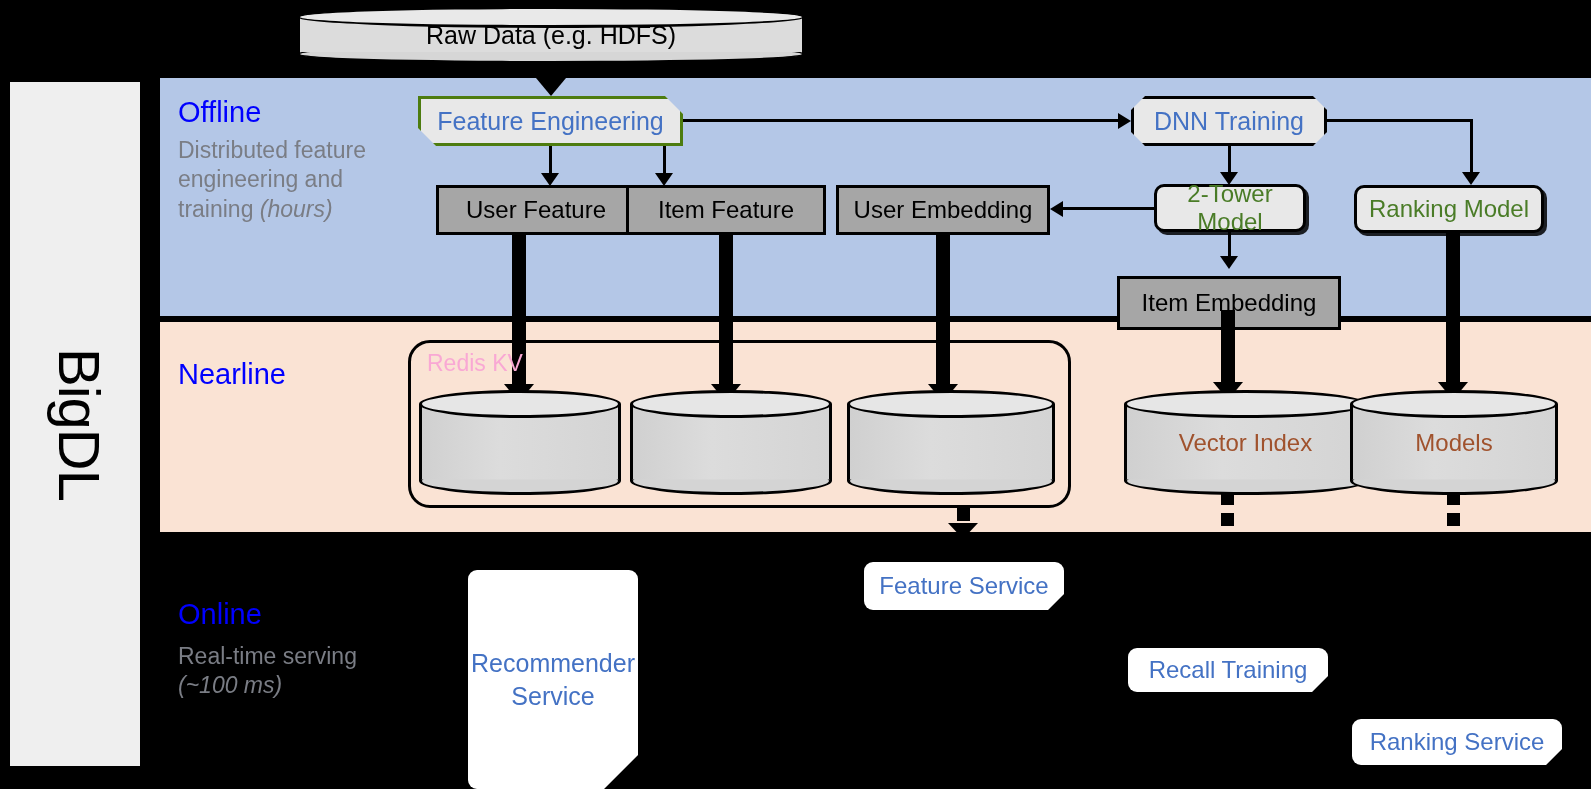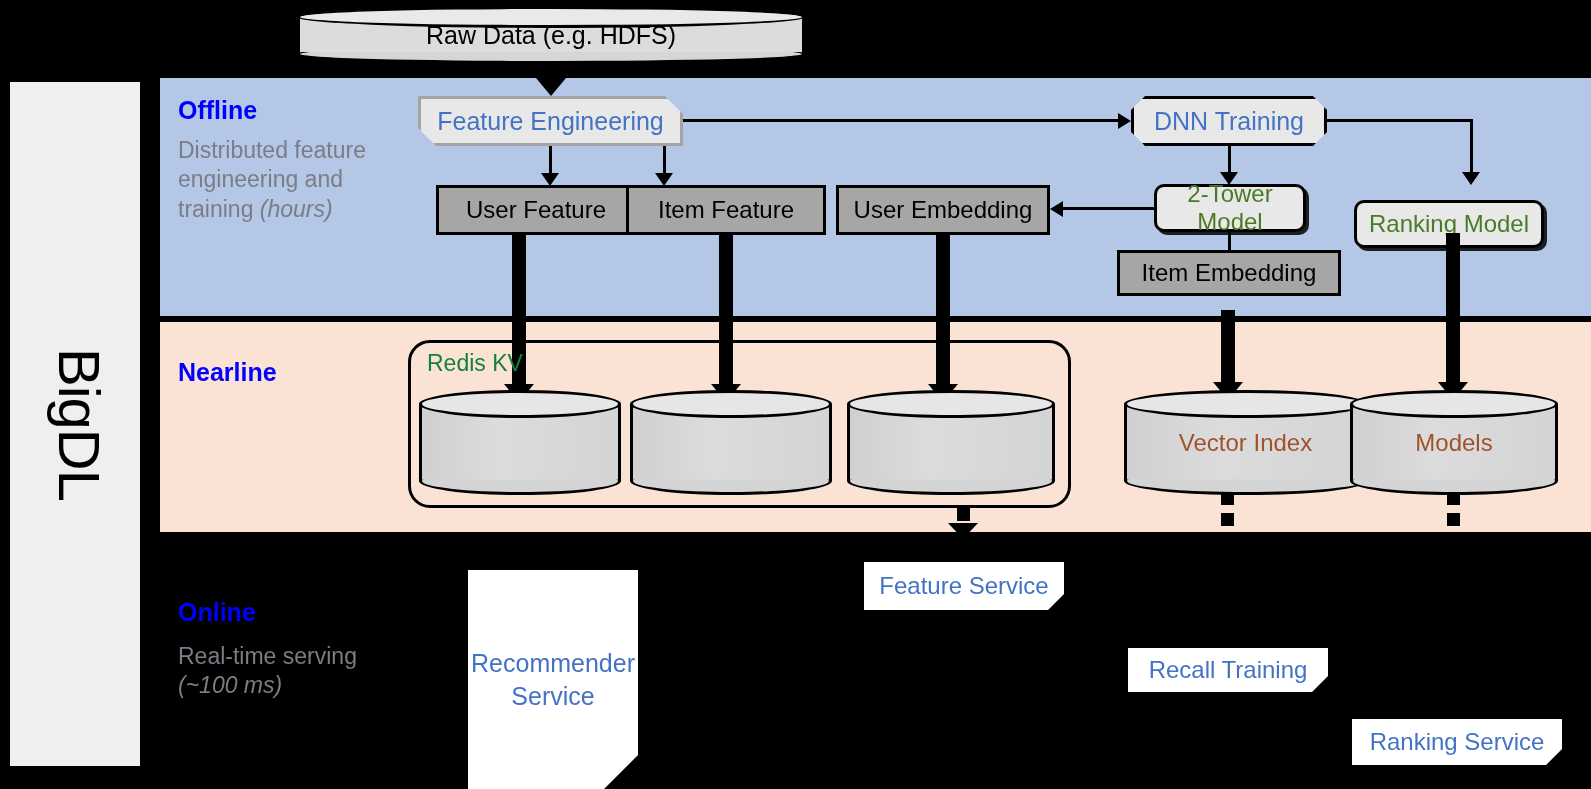--- a/index.html
+++ b/index.html
@@ -15,21 +15,21 @@
   
   #sidebar{position:absolute;left:6px;top:78px;width:138px;height:692px;
            background:#efefef;border:4px solid #000;box-sizing:border-box;}
   #sidebar-label{position:absolute;left:0;top:0;width:138px;height:684px;
                  display:flex;align-items:center;justify-content:center;
                  font-size:58px;color:#000;letter-spacing:-1px;
                  writing-mode:vertical-rl;text-orientation:mixed;
                  font-family:"Liberation Sans",sans-serif;}
 
   
-  .band-title{position:absolute;color:#0000ff;font-size:25px;font-weight:bold;}
+  .band-title{position:absolute;color:#0000ff;font-size:29px;font-weight:normal;}
   .band-sub{position:absolute;color:#7a7d85;font-size:23px;line-height:1.28;width:235px;}
   .band-sub i{font-style:italic;text-align:center;}
   #t-offline{left:178px;top:96px;}
   #s-offline{left:178px;top:136px;}
   #t-nearline{left:178px;top:358px;}
   #s-nearline{left:178px;top:398px;}
   #t-online{left:178px;top:598px;color:#0000ff;}
   #s-online{left:178px;top:642px;}
 
   
@@ -37,21 +37,21 @@
         justify-content:center;text-align:center;}
 
   
   .greybox{background:#a6a6a6;border:3px solid #000;color:#000;font-size:24px;}
 
   
   .rbox{background:#e8e8e8;border:3px solid #000;border-radius:10px;
         color:#4a7c27;font-size:24px;box-shadow:3px 3px 0 rgba(0,0,0,.85);}
 
   
-  .cutbox{background:#e8e8e8;border:3px solid #a3a3a3;color:#4472c4;font-size:25px;
+  .cutbox{background:#e8e8e8;border:3px solid #4d7c0f;color:#4472c4;font-size:25px;
           clip-path:polygon(0 0, calc(100% - 18px) 0, 100% 18px, 100% 100%, 18px 100%, 0 calc(100% - 18px));}
 
   
   .dnnbox{background:#e8e8e8;border:3px solid #000;color:#4472c4;font-size:25px;
           clip-path:polygon(0 14px,14px 0,calc(100% - 14px) 0,100% 14px,
                             100% calc(100% - 14px),calc(100% - 14px) 100%,
                             14px 100%,0 calc(100% - 14px));
           box-shadow:3px 3px 0 rgba(0,0,0,.85);}
 
   
@@ -75,38 +75,38 @@
                 border:3px solid #000;border-radius:50%;box-sizing:border-box;}
   #rawdata .bot{position:absolute;left:0;right:0;bottom:0;height:20px;background:#d6d6d6;
                 border:3px solid #000;border-radius:50%;box-sizing:border-box;
                 clip-path:polygon(-5% 40%,105% 40%,105% 140%,-5% 140%);}
   #rawdata .lbl{position:absolute;left:0;right:0;top:0;bottom:0;display:flex;
                 align-items:center;justify-content:center;font-size:25px;color:#000;z-index:3;}
 
   
   #redis-box{position:absolute;left:408px;top:340px;width:663px;height:168px;
              border:3px solid #000;border-radius:22px;box-sizing:border-box;background:transparent;}
-  #redis-label{position:absolute;left:427px;top:350px;color:#15803d;font-size:23px;z-index:4;}
+  #redis-label{position:absolute;left:427px;top:350px;color:#f9a8d4;font-size:23px;z-index:4;}
 
   
   .vline{position:absolute;background:#000;}
   .hline{position:absolute;background:#000;}
   .ahead-d{position:absolute;width:0;height:0;border-left:9px solid transparent;
            border-right:9px solid transparent;border-top:13px solid #000;}
   .ahead-d.big{border-left-width:15px;border-right-width:15px;border-top-width:18px;}
   .ahead-l{position:absolute;width:0;height:0;border-top:8px solid transparent;
            border-bottom:8px solid transparent;border-right:13px solid #000;}
   .ahead-r{position:absolute;width:0;height:0;border-top:8px solid transparent;
            border-bottom:8px solid transparent;border-left:13px solid #000;}
   .dash-seg{position:absolute;background:#000;width:13px;height:13px;}
 
   
   .doc{position:absolute;background:#fff;color:#4472c4;display:flex;align-items:center;
        justify-content:center;text-align:center;
-       clip-path:polygon(0 0,100% 0,100% calc(100% - 16px),calc(100% - 16px) 100%,0 100%);}
+       clip-path:polygon(0 0,100% 0,100% calc(100% - 16px),calc(100% - 16px) 100%,0 100%);border-radius:9px;}
   .doc .fold{position:absolute;right:0;bottom:0;width:16px;height:16px;background:#b0b0b0;
              clip-path:polygon(0 100%,100% 0,100% 100%);}
   .doc-big{clip-path:polygon(0 0,100% 0,100% calc(100% - 34px),calc(100% - 34px) 100%,0 100%);}
   .doc-big .fold{width:34px;height:34px;}
 </style>
 </head>
 <body>
 
 <div id="stage">
 
@@ -166,31 +166,31 @@
   <div class="node greybox" style="left:626px;top:185px;width:200px;height:50px;">
     <span>Item Feature</span>
   </div>
   <div class="node greybox" style="left:836px;top:185px;width:214px;height:50px;">
     <span>User Embedding</span>
   </div>
 
   <div class="node rbox" style="left:1154px;top:184px;width:152px;height:48px;">
     <span>2-Tower Model</span>
   </div>
-  <div class="node rbox" style="left:1354px;top:185px;width:190px;height:48px;margin-top:15px;">
+  <div class="node rbox" style="left:1354px;top:185px;width:190px;height:48px;">
     <span>Ranking Model</span>
   </div>
 
   <div class="hline" style="left:1063px;top:207px;width:93px;height:3px;"></div>
   <div class="ahead-l" style="left:1050px;top:201px;"></div>
 
   <div class="vline" style="left:1228px;top:232px;width:3px;height:29px;"></div>
   <div class="ahead-d" style="left:1220px;top:256px;"></div>
 
-  <div class="node greybox" style="left:1117px;top:250px;width:224px;height:46px;">
+  <div class="node greybox" style="left:1117px;top:276px;width:224px;height:54px;">
     <span>Item Embedding</span>
   </div>
 
   <div class="vline" style="left:512px;top:235px;width:14px;height:155px;"></div>
   <div class="ahead-d big" style="left:504px;top:384px;"></div>
 
   <div class="vline" style="left:719px;top:235px;width:14px;height:155px;"></div>
   <div class="ahead-d big" style="left:711px;top:384px;"></div>
 
   <div class="vline" style="left:936px;top:235px;width:14px;height:155px;"></div>

